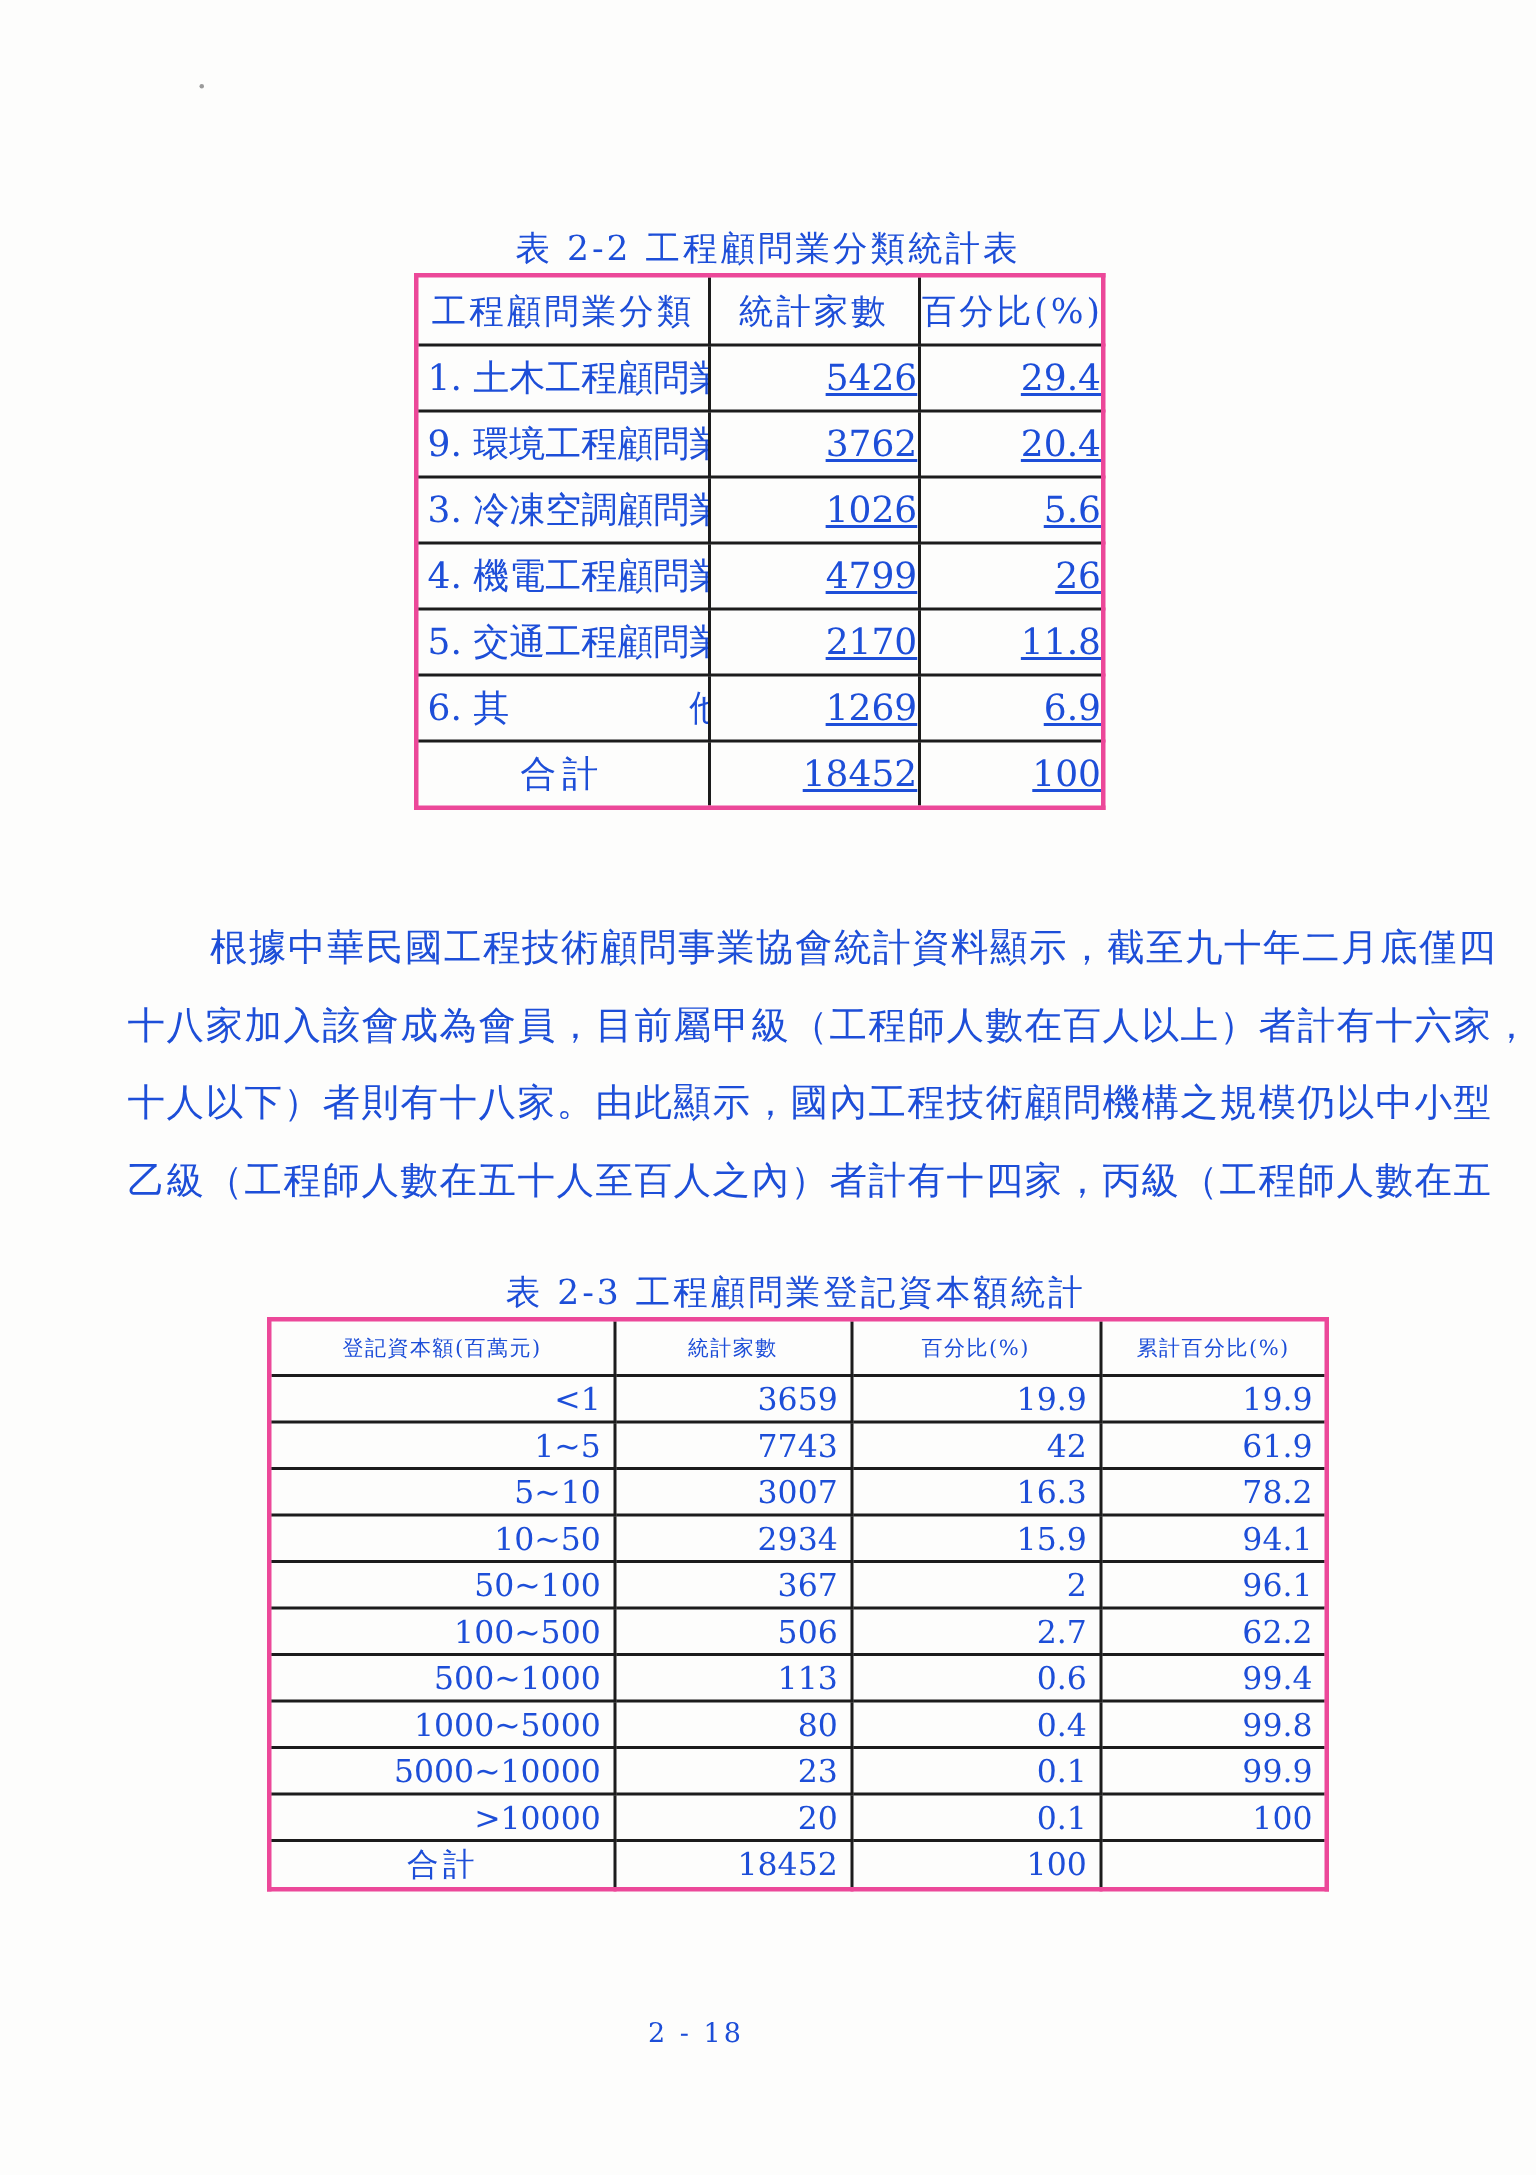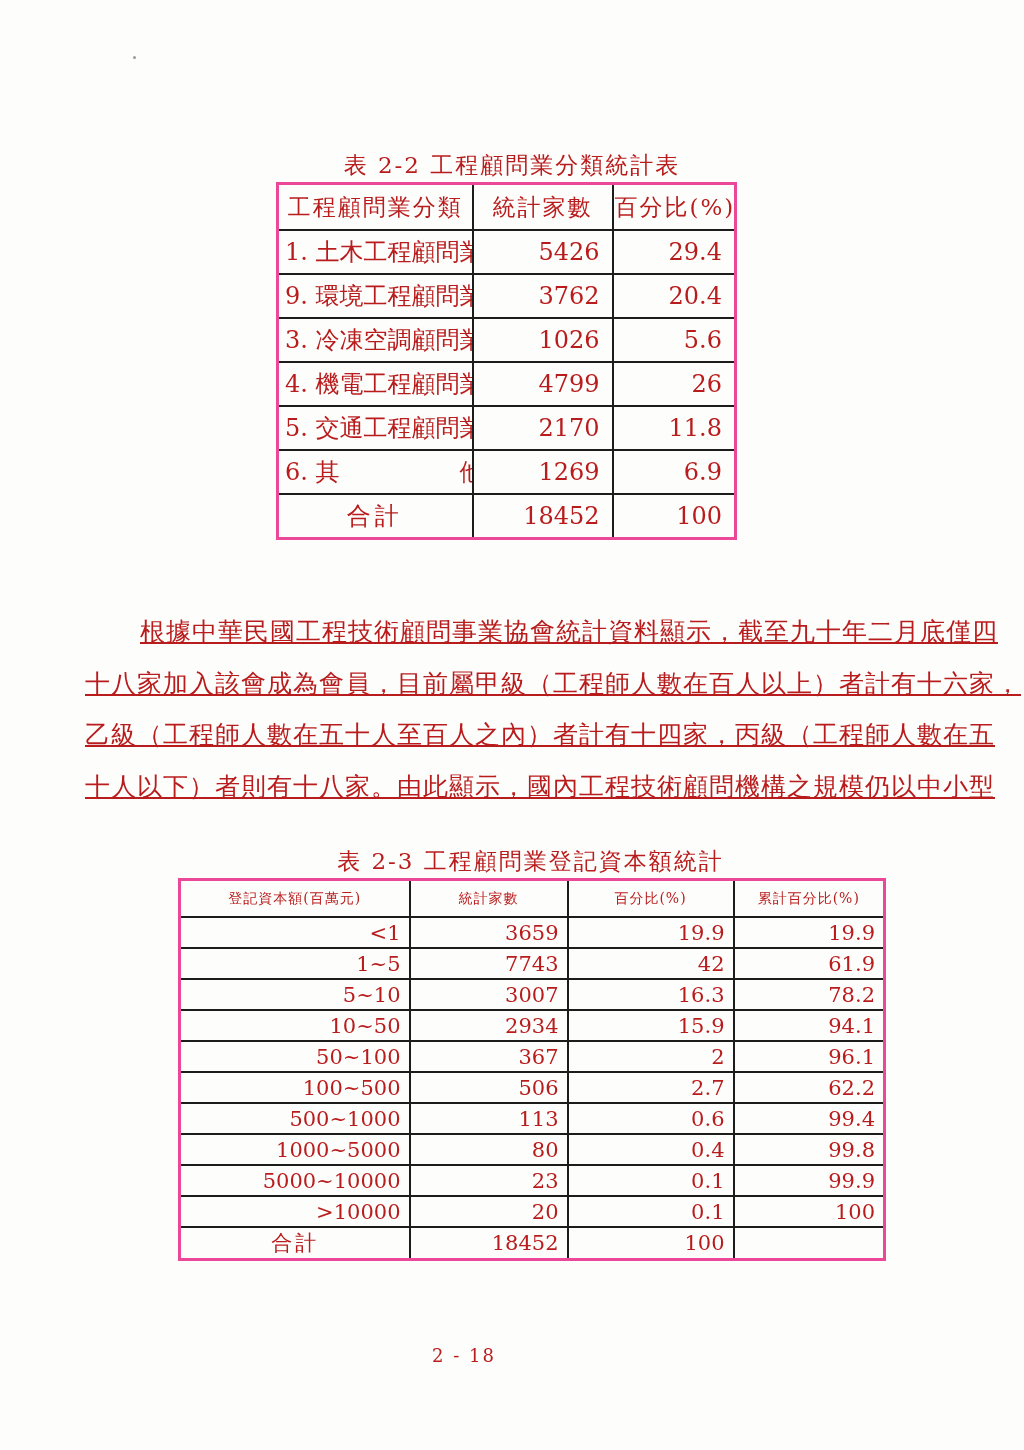--- a/index.html
+++ b/index.html
@@ -5,21 +5,21 @@
   html, body {
     margin: 0;
     padding: 0;
     background: #e8e8e8;
   }
   .page {
     position: relative;
     width: 1024px;
     height: 1450px;
     background: #fdfdfc;
-    color: #b91c1c;
+    color: #1d4ed8;
     font-family: "DejaVu Serif", "Liberation Serif", serif;
     overflow: hidden;
   }
   .scan-speck {
     position: absolute;
     left: 133px;
     top: 56px;
     width: 3px;
     height: 3px;
     background: #9a9a9a;
@@ -73,36 +73,36 @@
   .t1 td {
     height: 40px;
   }
   .t1 td:first-child {
     text-align: right;
     padding-left: 6px;
   }
   .t1 td:nth-child(2),
   .t1 td:nth-child(3) {
     text-align: right;
-    padding-right: 12px;
+    padding-right: 0;
+    text-decoration: underline;
   }
   .t1 tr:last-child td:first-child {
     text-align: center;
     padding-left: 0;
     letter-spacing: 4px;
   }
   
   .paragraph {
     position: absolute;
     left: 85px;
     top: 606px;
     width: 858px;
     font-size: 25px;
     letter-spacing: 1px;
-    text-decoration: underline;
   }
   .para-line {
     height: 51.5px;
     line-height: 51.5px;
     white-space: nowrap;
   }
   .para-line.indent {
     text-indent: 2.2em;
   }
   
@@ -197,22 +197,22 @@
           <td>合計</td>
           <td>18452</td>
           <td>100</td>
         </tr>
       </tbody>
   </table>
 
   <div class="paragraph">
     <div class="para-line indent">根據中華民國工程技術顧問事業協會統計資料顯示，截至九十年二月底僅四</div>
     <div class="para-line">十八家加入該會成為會員，目前屬甲級（工程師人數在百人以上）者計有十六家，</div>
+    <div class="para-line">十人以下）者則有十八家。由此顯示，國內工程技術顧問機構之規模仍以中小型</div>
     <div class="para-line">乙級（工程師人數在五十人至百人之內）者計有十四家，丙級（工程師人數在五</div>
-    <div class="para-line">十人以下）者則有十八家。由此顯示，國內工程技術顧問機構之規模仍以中小型</div>
   </div>
 
   <div class="table-title title-2">表 2-3 工程顧問業登記資本額統計</div>
 
   <table class="t2">
     <colgroup>
       <col style="width:230px">
       <col style="width:158px">
       <col style="width:166px">
       <col style="width:151px">

